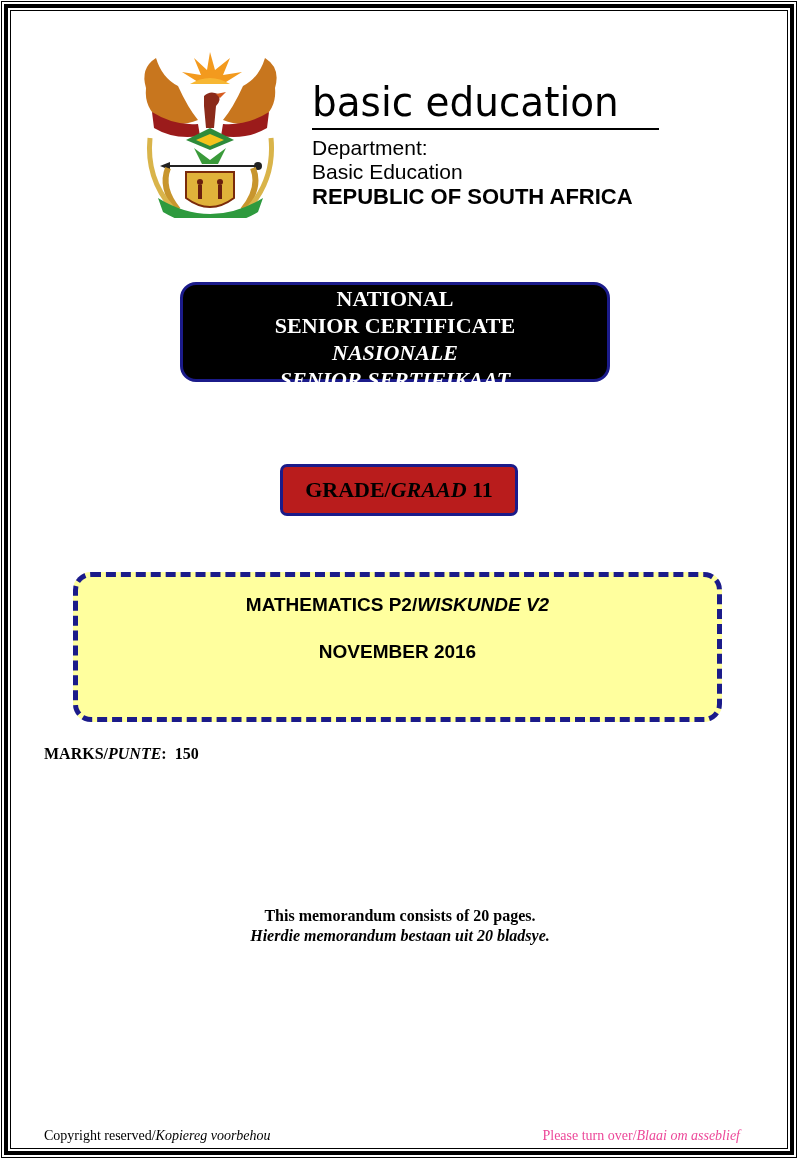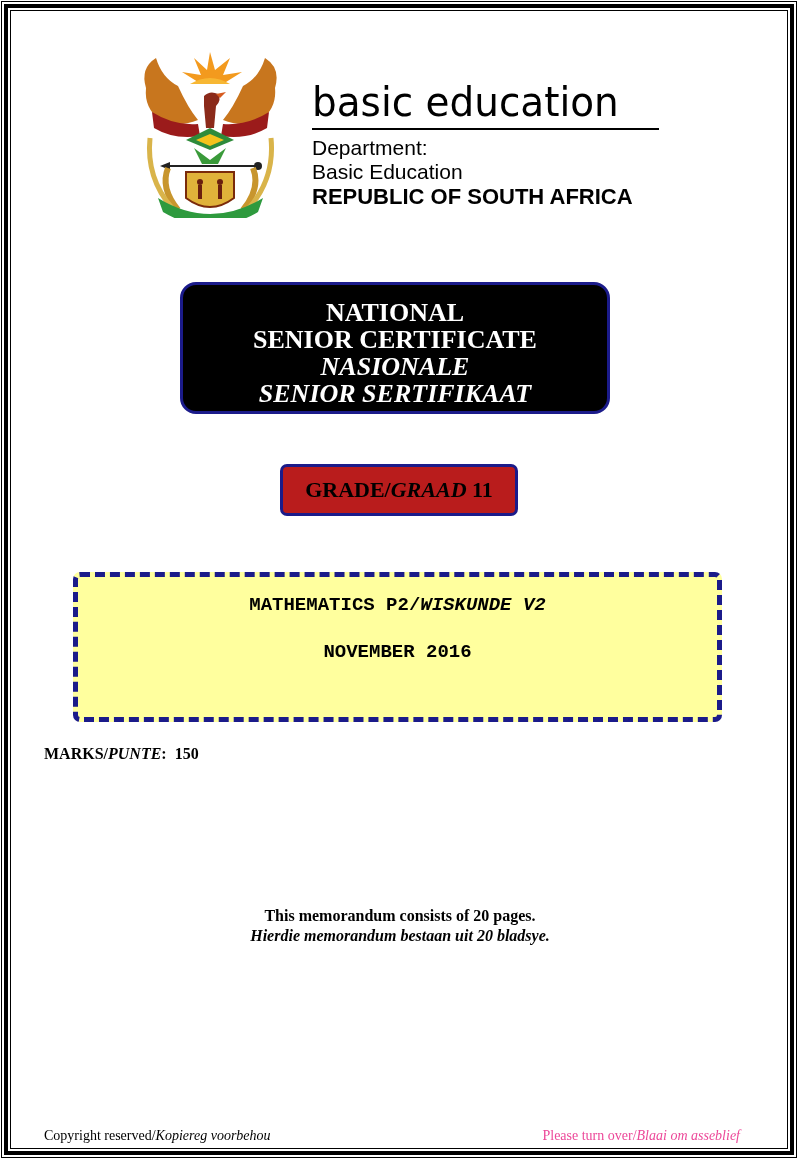--- a/index.html
+++ b/index.html
@@ -32,37 +32,36 @@
     .brand-line {
       font-family: "Liberation Sans", sans-serif;
       font-size: 21px; line-height: 24px;
     }
     .brand-line.first { margin-top: 6px; }
     .brand-country {
       font-family: "Liberation Sans", sans-serif;
       font-size: 22px; line-height: 26px; font-weight: bold;
     }
     .nsc-box {
-      position: absolute; left: 180px; top: 282px; width: 430px; height: 132px;
+      position: absolute; left: 180px; top: 282px; width: 430px; height: 100px;
       background: #000; border: 3px solid #1b1b8a; border-radius: 16px; box-sizing: border-box;
       color: #fff; text-align: center;
-      font-family: "Liberation Serif", serif; font-weight: bold; font-size: 26px; line-height: 27px;
-      padding-top: 14px;
+      font-family: "Liberation Serif", serif; font-weight: bold; font-size: 22px; line-height: 27px;
     }
     .nsc-box .it { font-style: italic; }
     .grade-box {
       position: absolute; left: 280px; top: 464px; width: 238px; height: 52px;
       background: #b91c1c; border: 3px solid #1b1b8a; border-radius: 7px; box-sizing: border-box;
       font-family: "Liberation Serif", serif; font-weight: bold; font-size: 22px; color: #000;
       text-align: center; line-height: 46px;
     }
     .subject-box {
       position: absolute; left: 73px; top: 572px; width: 649px; height: 150px;
-      background: #ffff9e; border: 5px dashed #1b1b8a; border-radius: 7px; box-sizing: border-box;
-      font-family: Liberation Mono, monospace; font-weight: bold; font-size: 19px; color: #000;
+      background: #ffff9e; border: 5px dashed #1b1b8a; border-radius: 18px; box-sizing: border-box;
+      font-family: Liberation Sans, sans-serif; font-weight: bold; font-size: 19px; color: #000;
       text-align: center;
     }
     .subject-box .row { position: absolute; left: 0; right: 0; }
     .marks {
       position: absolute; left: 44px; top: 745px;
       font-family: "Liberation Serif", serif; font-weight: bold; font-size: 16px; color: #000;
     }
     .pages {
       position: absolute; left: 0; right: 0; top: 906px; text-align: center;
       font-family: "Liberation Serif", serif; font-weight: bold; font-size: 16px; line-height: 20px; color: #000;

